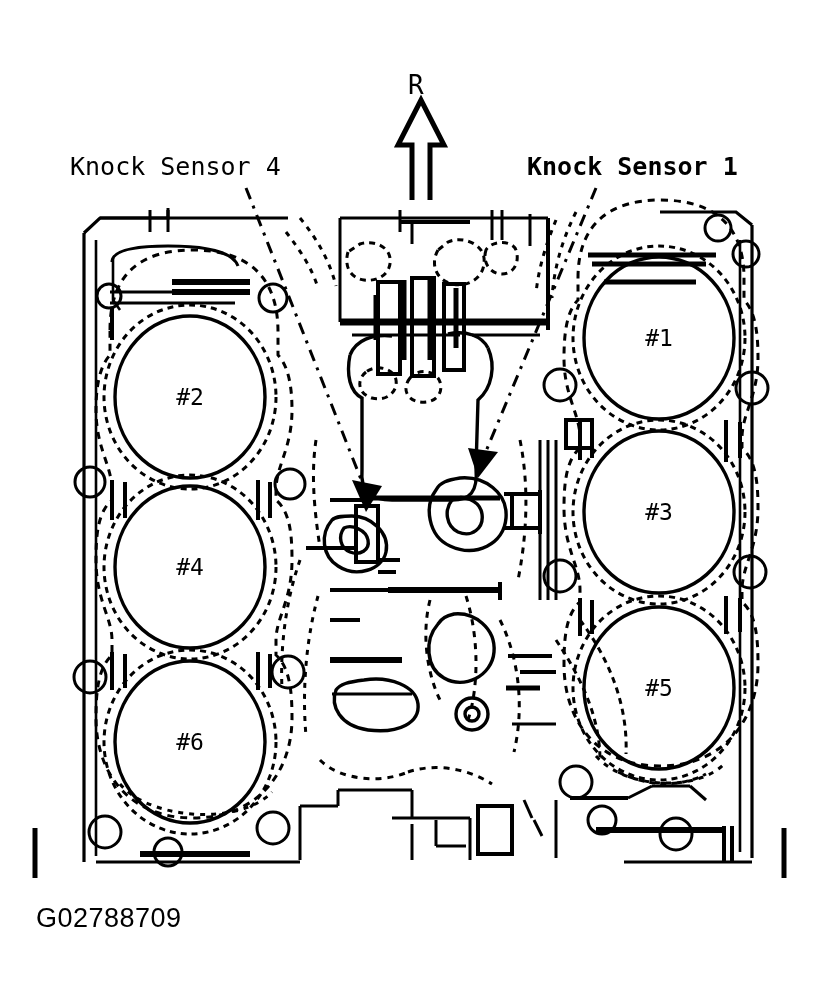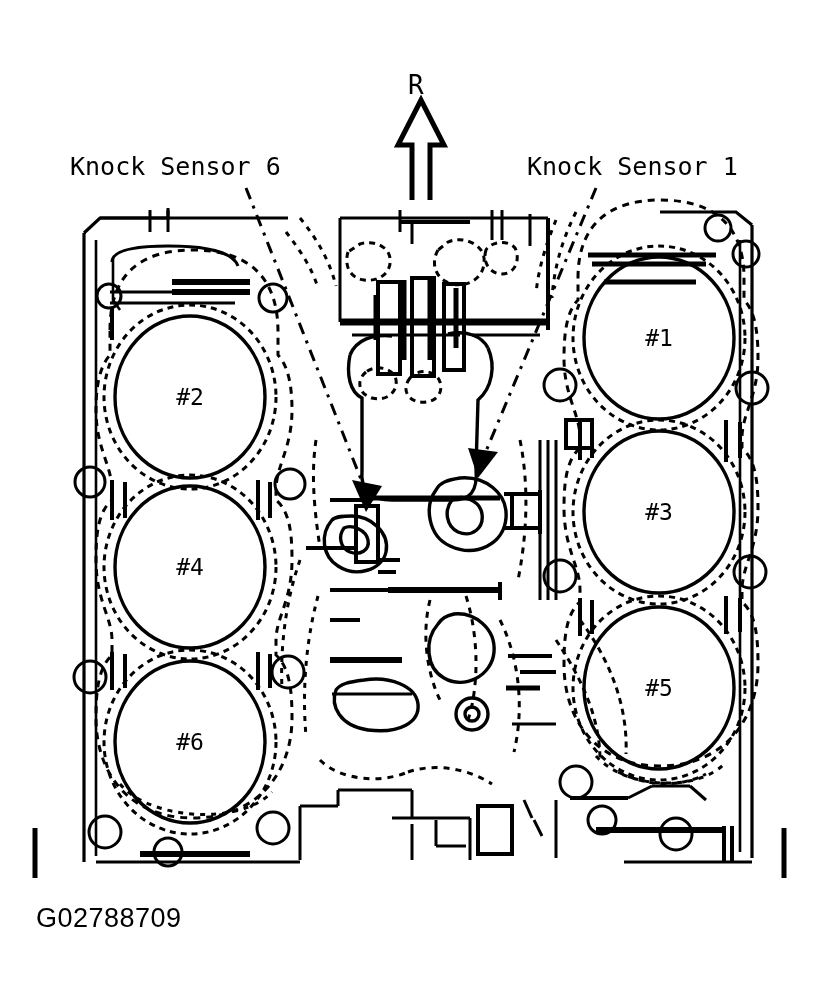--- a/index.html
+++ b/index.html
@@ -38,21 +38,21 @@
     left: 70px;
     top: 152px;
     font-size: 25px;
     font-weight: 400;
     font-family: "DejaVu Sans Mono", monospace;
   }
   #label-ks1 {
     left: 527px;
     top: 152px;
     font-size: 25px;
-    font-weight: 400;
+    font-weight: 700;
     font-family: "DejaVu Sans Mono", monospace;
   }
   #label-r {
     left: 408px;
     top: 70px;
     font-size: 26px;
     font-family: "DejaVu Sans Mono", monospace;
   }
   #figure-id {
     position: absolute;
@@ -402,21 +402,21 @@
       <path d="M120,784 C150,820 240,826 272,792"></path>
       <path d="M596,756 C626,790 700,792 726,762"></path>
     </g>
 
     <g fill="none" stroke="#000">
       <path d="M140,854 L250,854" stroke-width="6"></path>
       <path d="M96,862 L300,862" stroke-width="3"></path>
     </g>
   </svg>
 
-  <div class="lbl" id="label-ks2">Knock Sensor 6</div>
+  <div class="lbl" id="label-ks2">Knock Sensor 4</div>
 
   <div class="lbl" id="label-ks1">Knock Sensor 1</div>
 
   <div class="lbl" id="label-r">R</div>
 
   <div class="cyl-lbl" style="left:190px; top:397px;">#2</div>
   <div class="cyl-lbl" style="left:190px; top:567px;">#4</div>
   <div class="cyl-lbl" style="left:190px; top:742px;">#6</div>
   <div class="cyl-lbl" style="left:659px; top:338px;">#1</div>
   <div class="cyl-lbl" style="left:659px; top:512px;">#3</div>

